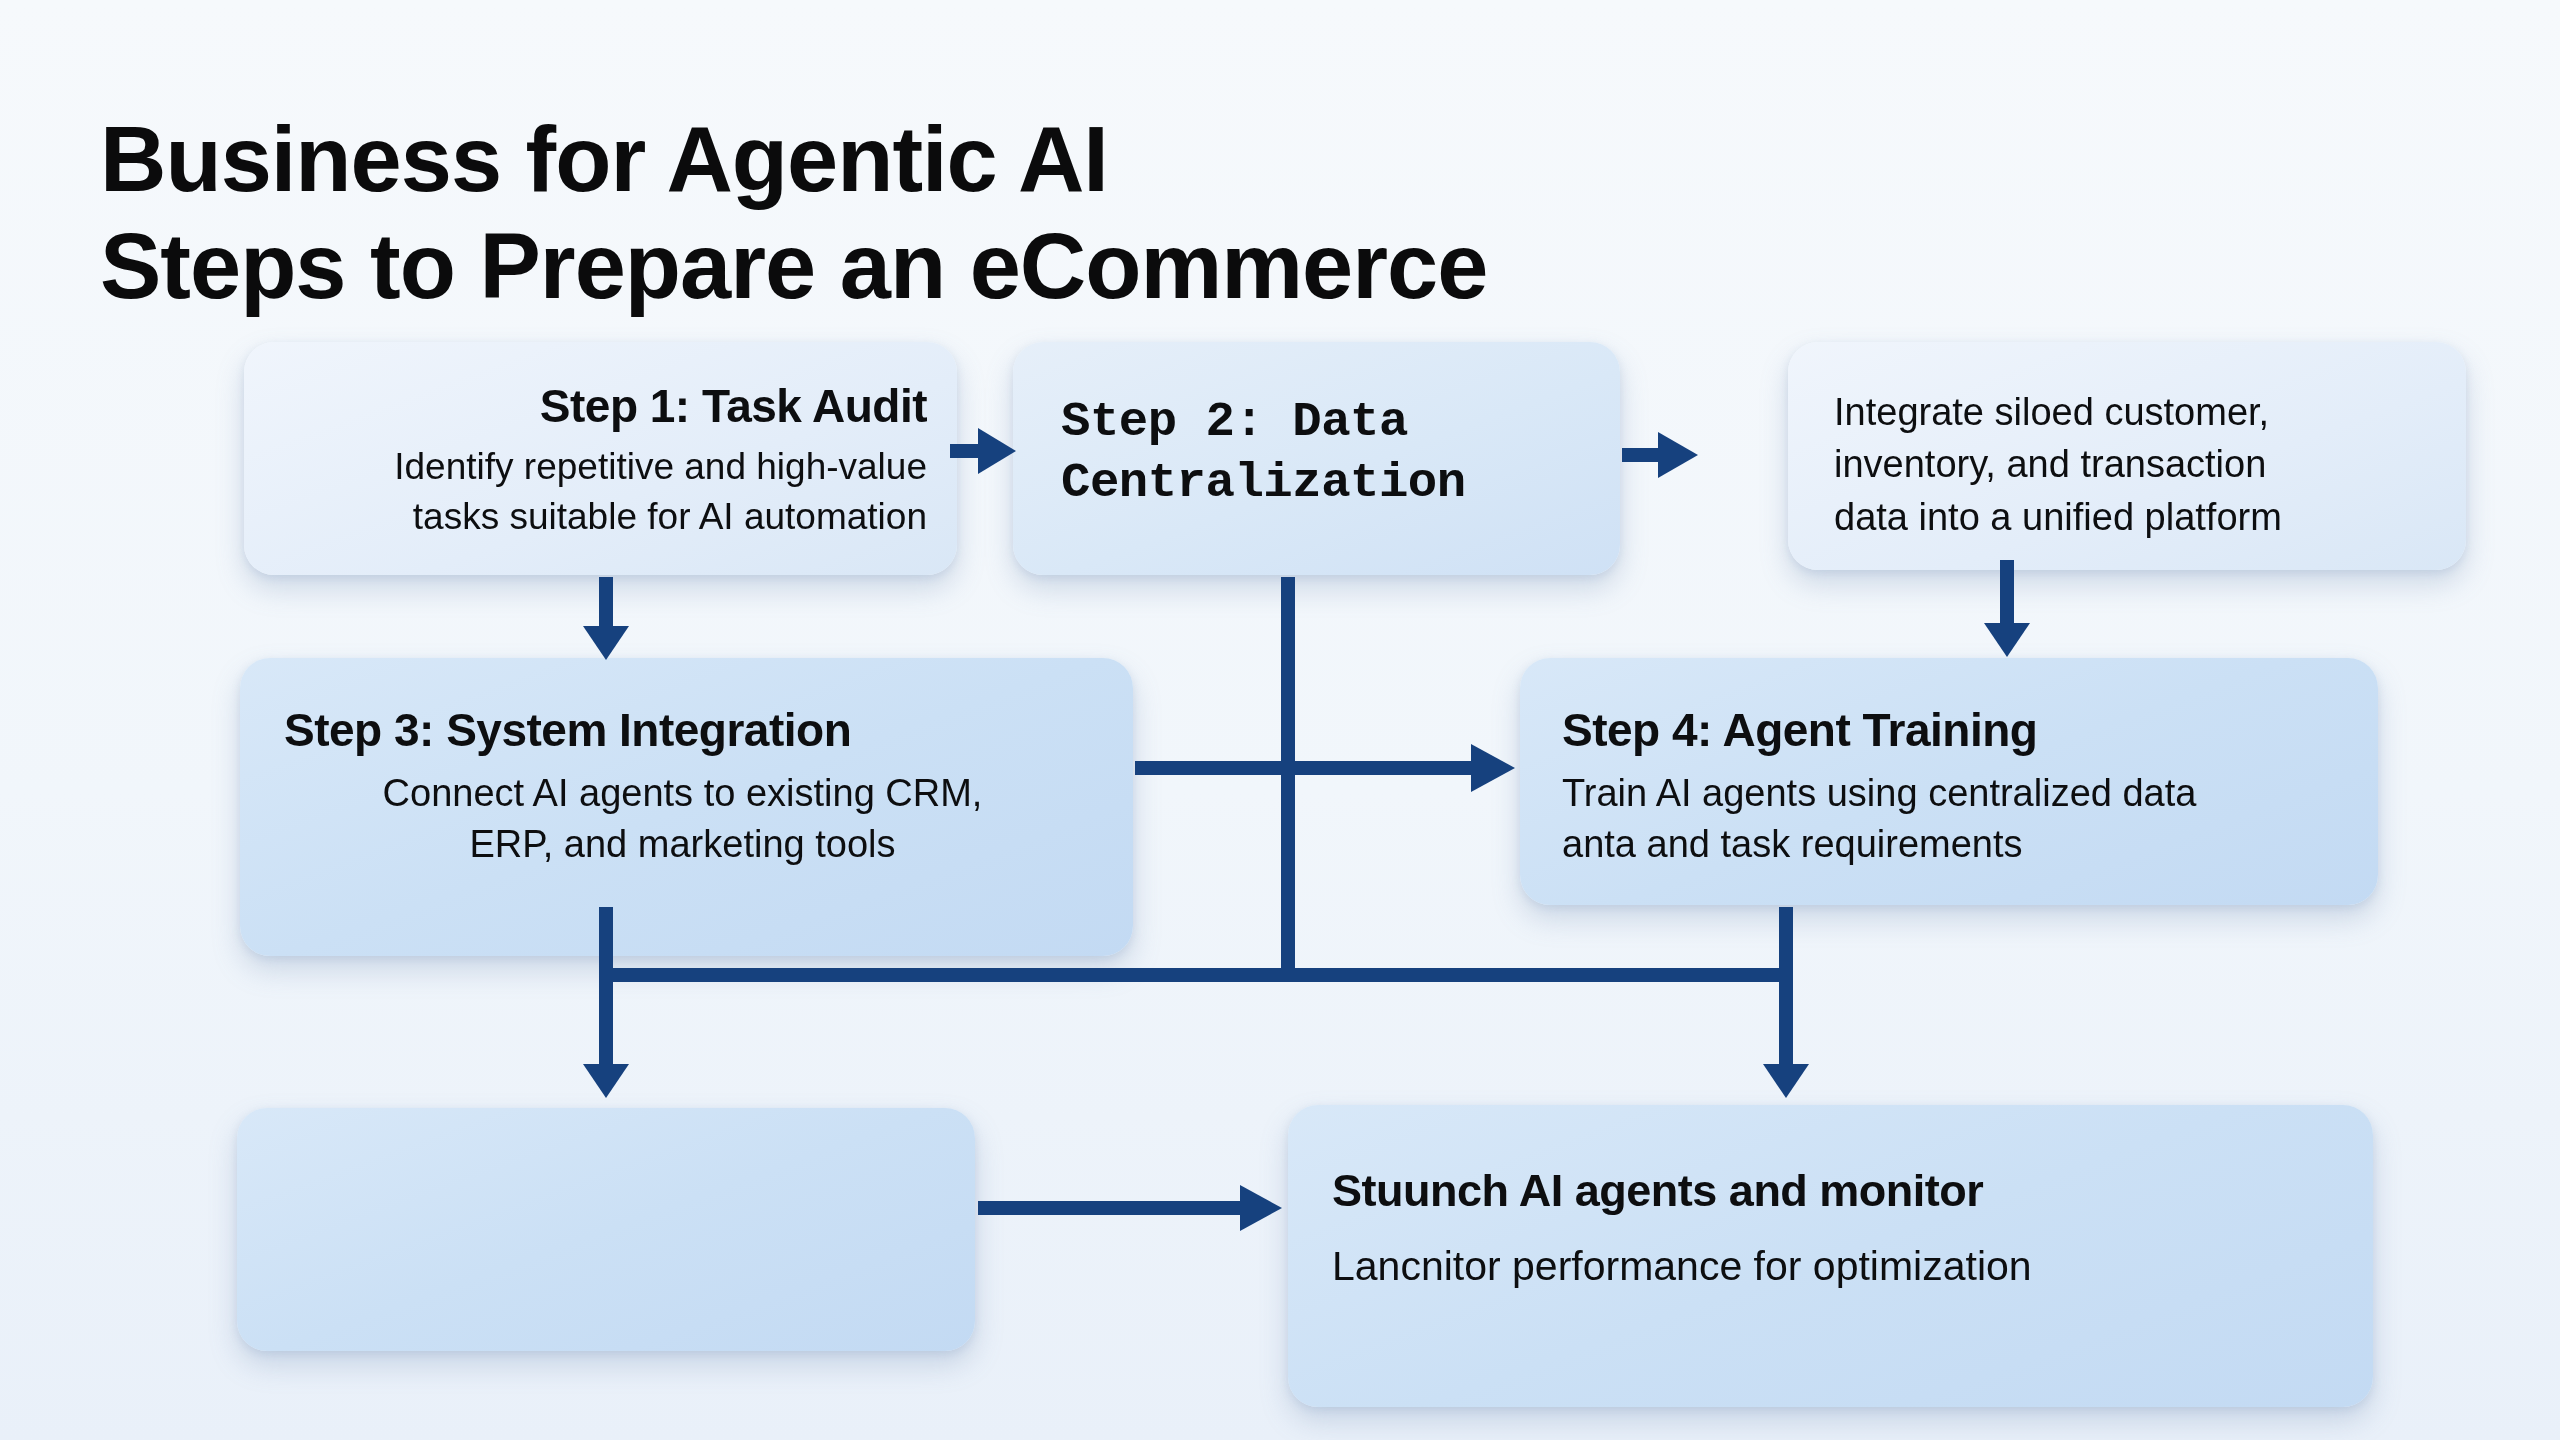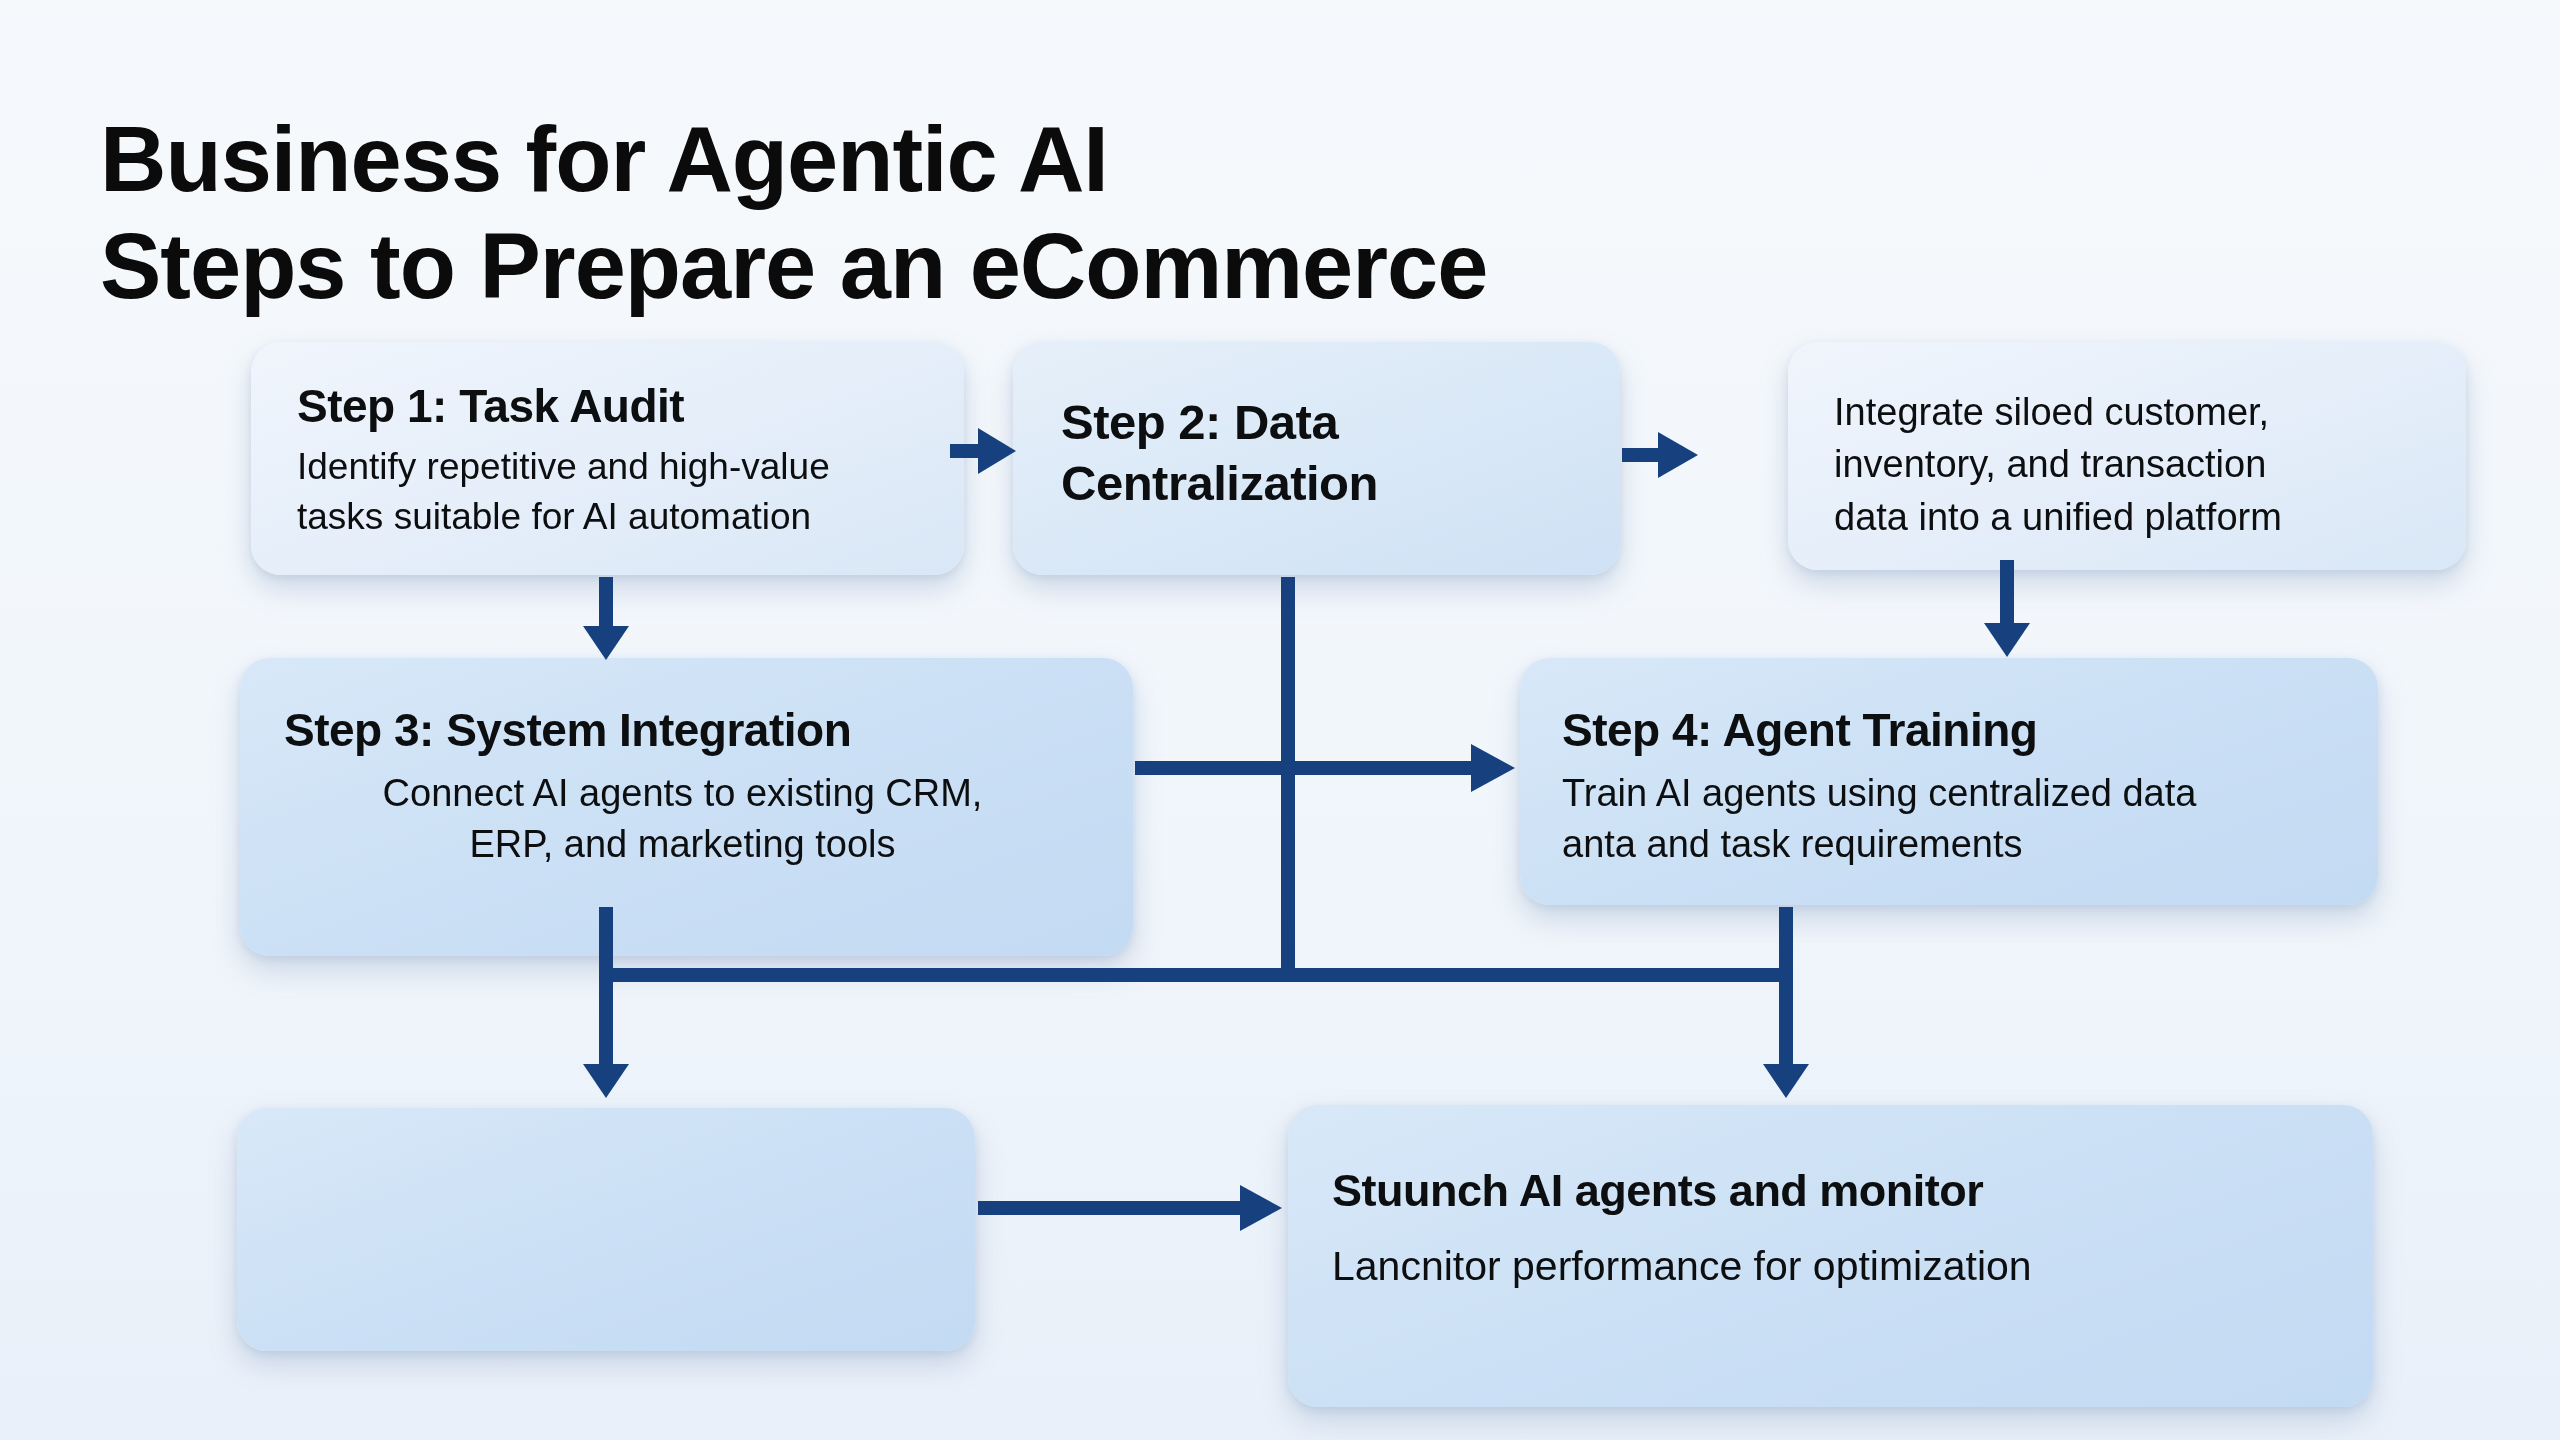--- a/index.html
+++ b/index.html
@@ -19,35 +19,35 @@
     line-height:1.17;letter-spacing:-1px;
   }
   .page-title .line{display:block;}
   .box{
     position:absolute;border-radius:30px;
     box-shadow:0 14px 28px rgba(110,140,180,0.28), 0 3px 8px rgba(120,150,190,0.18);
     color:#0d0e10;
     box-sizing:border-box;
   }
   .box-lighter{background:linear-gradient(160deg,#f0f5fc 0%,#e3edf9 60%,#d9e7f6 100%);}
-  .box-light{background:linear-gradient(160deg,#e6eff9 0%,#d9e8f7 55%,#cfe1f5 100%);}
+  .box-light{background:linear-gradient(160deg,#e6eff9 0%,#d9e8f7 55%,#cfe1f5 100%);font-family:Liberation Mono, monospace;}
   .box-blue{background:linear-gradient(160deg,#d8e8f8 0%,#cbe0f5 50%,#c3daf3 100%);}
   .box-heading{font-size:46px;font-weight:700;line-height:1.25;letter-spacing:-0.5px;}
   .box-heading .line{display:block;}
   .box-body{font-size:37px;font-weight:400;line-height:1.36;}
   .box-body .line{display:block;}
 
   
   .stem{position:absolute;background:#16417e;}
   .head{position:absolute;width:0;height:0;}
   .head-right{border-top:23px solid transparent;border-bottom:23px solid transparent;border-left:42px solid #16417e;}
   .head-down{border-left:23px solid transparent;border-right:23px solid transparent;border-top:34px solid #16417e;}
 
   
-  #box-step1{left:251px;top:342px;width:713px;height:233px;padding:36px 30px 0 46px;}
+  #box-step1{left:244px;top:342px;width:713px;height:233px;padding:36px 30px 0 46px;text-align:right;}
   #box-step1 .box-heading{margin-bottom:6px;}
   #box-step2{left:1013px;top:342px;width:607px;height:233px;padding:50px 0 0 48px;}
   #box-step2 .box-heading{font-size:49px;}
   #box-integrate{left:1788px;top:342px;width:678px;height:228px;padding:44px 20px 0 46px;}
   #box-integrate .box-body{font-size:38px;line-height:1.38;}
   #box-step3{left:240px;top:658px;width:893px;height:298px;padding:44px 8px 0 0;}
   #box-step3 .box-heading{padding-left:44px;}
   #box-step3 .box-body{text-align:center;margin-top:8px;font-size:38px;}
   #box-step4{left:1520px;top:658px;width:858px;height:247px;padding:44px 20px 0 42px;}
   #box-step4 .box-body{margin-top:8px;font-size:38px;}

